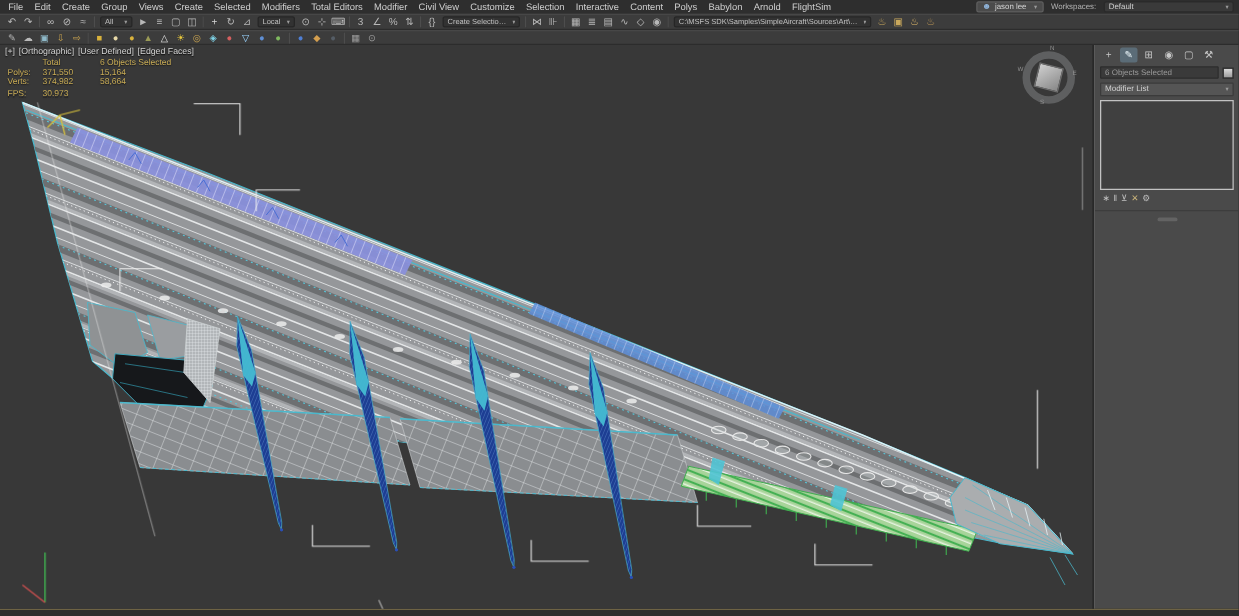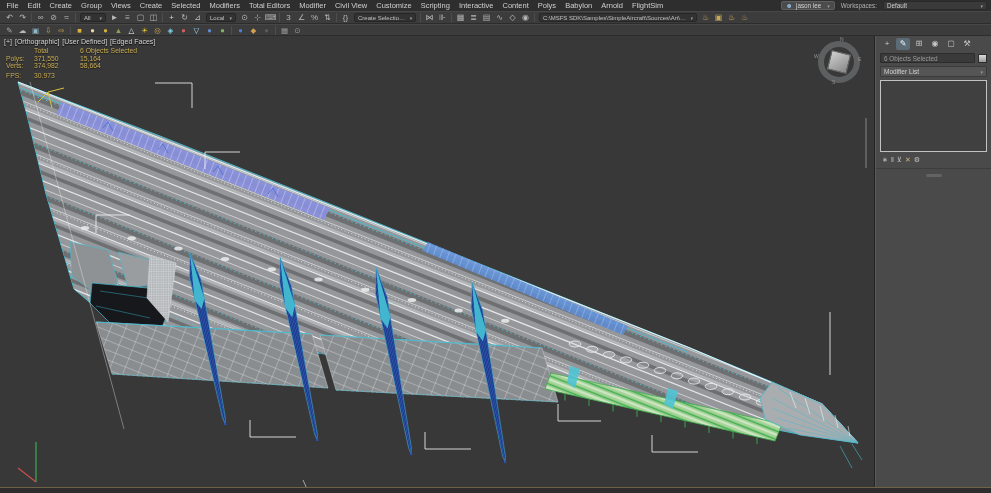--- a/index.html
+++ b/index.html
@@ -72,21 +72,21 @@
         <span class="menu-item">Create</span>
         <span class="menu-item">Group</span>
         <span class="menu-item">Views</span>
         <span class="menu-item">Create</span>
         <span class="menu-item">Selected</span>
         <span class="menu-item">Modifiers</span>
         <span class="menu-item">Total Editors</span>
         <span class="menu-item">Modifier</span>
         <span class="menu-item">Civil View</span>
         <span class="menu-item">Customize</span>
-        <span class="menu-item">Scripting</span>
+        <span class="menu-item">Selection</span>
         <span class="menu-item">Interactive</span>
         <span class="menu-item">Content</span>
         <span class="menu-item">Polys</span>
         <span class="menu-item">Babylon</span>
         <span class="menu-item">Arnold</span>
         <span class="menu-item">FlightSim</span>
       </div>
     <div class="mb-right">
       <div class="user-chip">
         <span class="usr-ico">☻</span>

